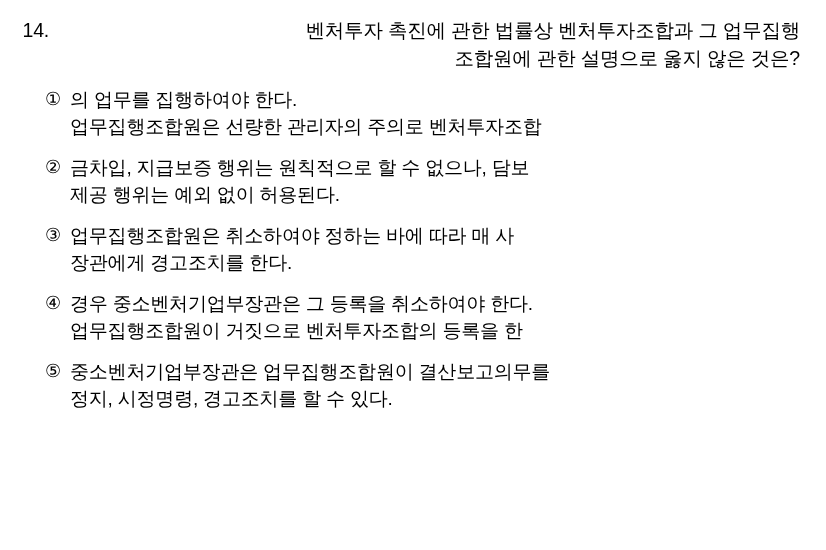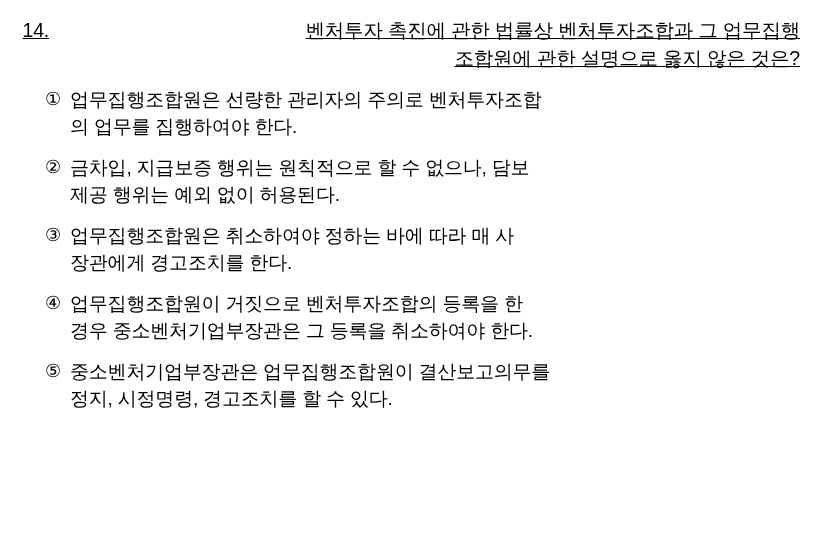--- a/index.html
+++ b/index.html
@@ -20,21 +20,20 @@
     height: 550px;
     box-sizing: border-box;
     padding: 16px 26px 0 18px;
   }
   .question {
     display: flex;
     align-items: flex-start;
     font-size: 19.5px;
     line-height: 1.45;
     letter-spacing: -0.2px;
-    text-decoration: underline;
   }
   .q-num {
     flex: 0 0 auto;
     width: 40px;
     text-align: right;
     padding-right: 9px;
     box-sizing: border-box;
     font-size: 19.5px;
   }
   .q-body {
@@ -80,22 +79,22 @@
       <div class="q-line">벤처투자 촉진에 관한 법률상 벤처투자조합과 그 업무집행</div>
       <div class="q-line">조합원에 관한 설명으로 옳지 않은 것은?</div>
     </div>
   </div>
 
   <div class="choices">
 
     <div class="choice">
       <div class="c-mark">①</div>
       <div class="c-body">
+        <div class="c-line">의 업무를 집행하여야 한다.</div>
         <div class="c-line">업무집행조합원은 선량한 관리자의 주의로 벤처투자조합</div>
-        <div class="c-line">의 업무를 집행하여야 한다.</div>
       </div>
     </div>
 
     <div class="choice">
       <div class="c-mark">②</div>
       <div class="c-body">
         <div class="c-line">금차입, 지급보증 행위는 원칙적으로 할 수 없으나, 담보</div>
         <div class="c-line">제공 행위는 예외 없이 허용된다.</div>
       </div>
     </div>
@@ -104,22 +103,22 @@
       <div class="c-mark">③</div>
       <div class="c-body">
         <div class="c-line">업무집행조합원은 취소하여야 정하는 바에 따라 매 사</div>
         <div class="c-line">장관에게 경고조치를 한다.</div>
       </div>
     </div>
 
     <div class="choice">
       <div class="c-mark">④</div>
       <div class="c-body">
+        <div class="c-line">경우 중소벤처기업부장관은 그 등록을 취소하여야 한다.</div>
         <div class="c-line">업무집행조합원이 거짓으로 벤처투자조합의 등록을 한</div>
-        <div class="c-line">경우 중소벤처기업부장관은 그 등록을 취소하여야 한다.</div>
       </div>
     </div>
 
     <div class="choice">
       <div class="c-mark">⑤</div>
       <div class="c-body">
         <div class="c-line">중소벤처기업부장관은 업무집행조합원이 결산보고의무를</div>
         <div class="c-line">정지, 시정명령, 경고조치를 할 수 있다.</div>
       </div>
     </div>

